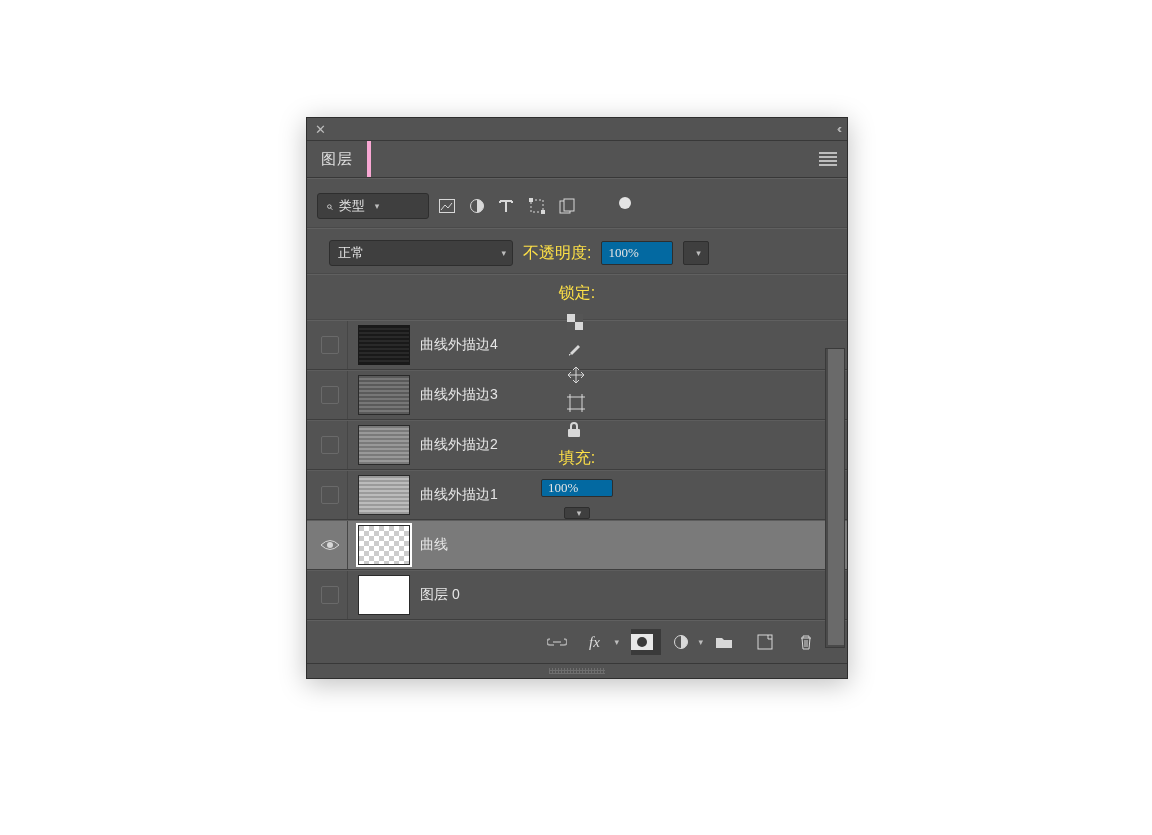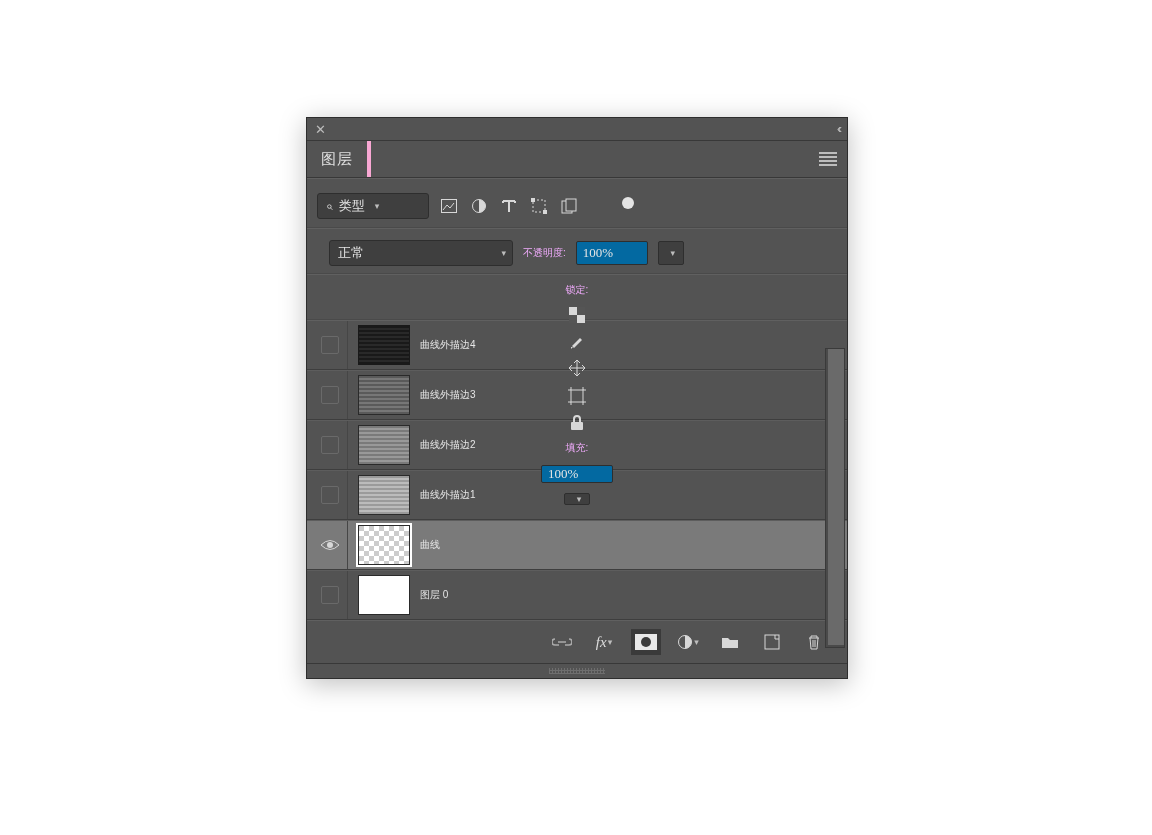--- a/index.html
+++ b/index.html
@@ -110,21 +110,21 @@
   .chev {
     font-size: 9px;
     color: #bdbdbd;
     margin-left: 4px;
   }
   .icon-btn {
     width: 20px;
     height: 20px;
     display: flex;
     align-items: center;
-    justify-content: center;
+    justify-content: space-between;
     color: #d8d8d8;
     cursor: pointer;
   }
   svg { display: block; }
   .dot-toggle {
     width: 12px;
     height: 12px;
     border-radius: 50%;
     background: #e4e4e4;
     margin-left: 2px;
@@ -146,21 +146,21 @@
     background: #3f3f3f;
     border: 1px solid #2e2e2e;
     border-radius: 2px;
     width: 24px;
     height: 22px;
     display: flex;
     align-items: center;
     justify-content: center;
     cursor: pointer;
   }
-  .label { color: #f0abfc; font-size: 10px; }
+  .label { color: #fde047; font-size: 16px; }
   .layers {
     max-height: 380px;
     border-top: 1px solid #606060;
   }
   .layer {
     display: flex;
     align-items: center;
     height: 48px;
     border-bottom: 1px solid #3e3e3e;
     border-top: 1px solid #5d5d5d;
@@ -212,21 +212,21 @@
       linear-gradient(45deg, #fff 25%, transparent 25%, transparent 75%, #fff 75%, #fff);
     background-size: 10px 10px;
     background-position: 0 0, 5px 5px;
   }
   .thumb.dark  { background: #3a3a3a; filter: brightness(0.6); background-image: repeating-linear-gradient(0deg,#2a2a2a,#2a2a2a 2px,#444 2px,#444 4px); }
   .thumb.gray1 { background: #6a6a6a; background-image: repeating-linear-gradient(0deg,#5a5a5a,#5a5a5a 2px,#777 2px,#777 4px); }
   .thumb.gray2 { background: #8a8a8a; background-image: repeating-linear-gradient(0deg,#7a7a7a,#7a7a7a 2px,#999 2px,#999 4px); }
   .thumb.gray3 { background: #aaa; background-image: repeating-linear-gradient(0deg,#9a9a9a,#9a9a9a 2px,#bbb 2px,#bbb 4px); }
   .layer-name {
     color: #e6e6e6;
-    font-size: 10px;
+    font-size: 14px;
   }
   .footer {
     display: flex;
     align-items: center;
     justify-content: flex-end;
     height: 42px;
     gap: 12px;
     padding: 0 18px 0 0;
     background: #535353;
     border-top: 1px solid #606060;

